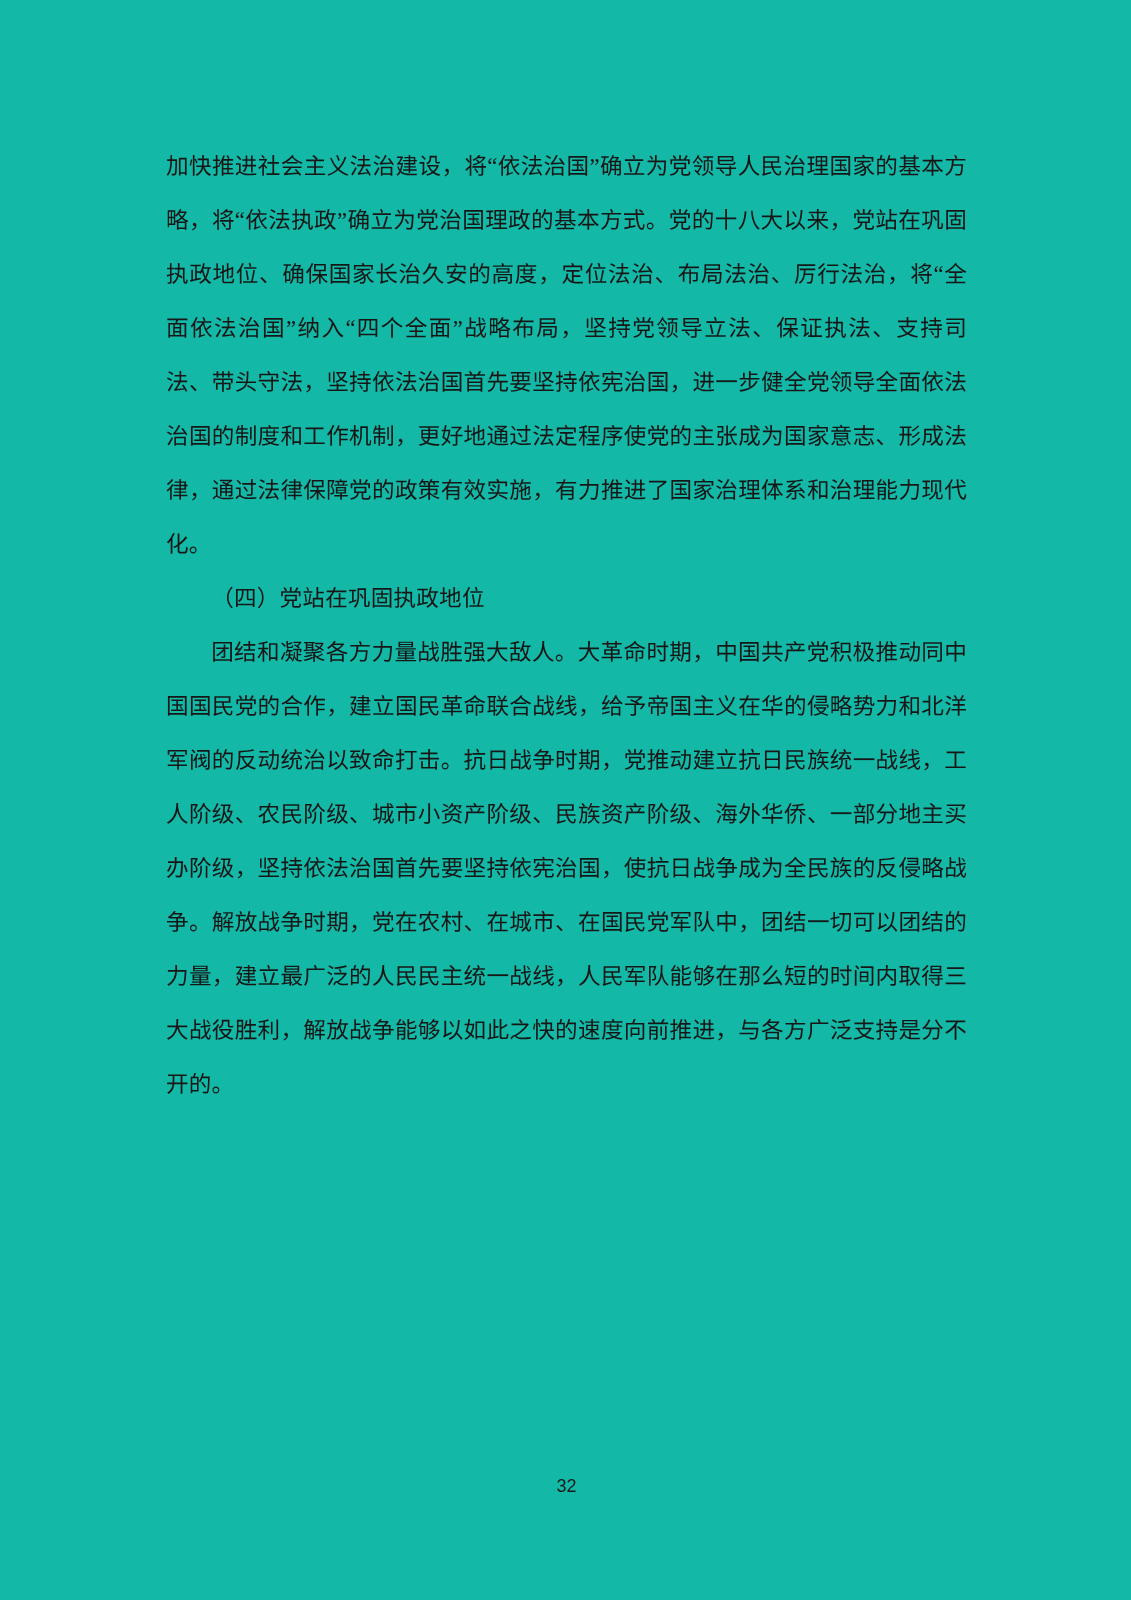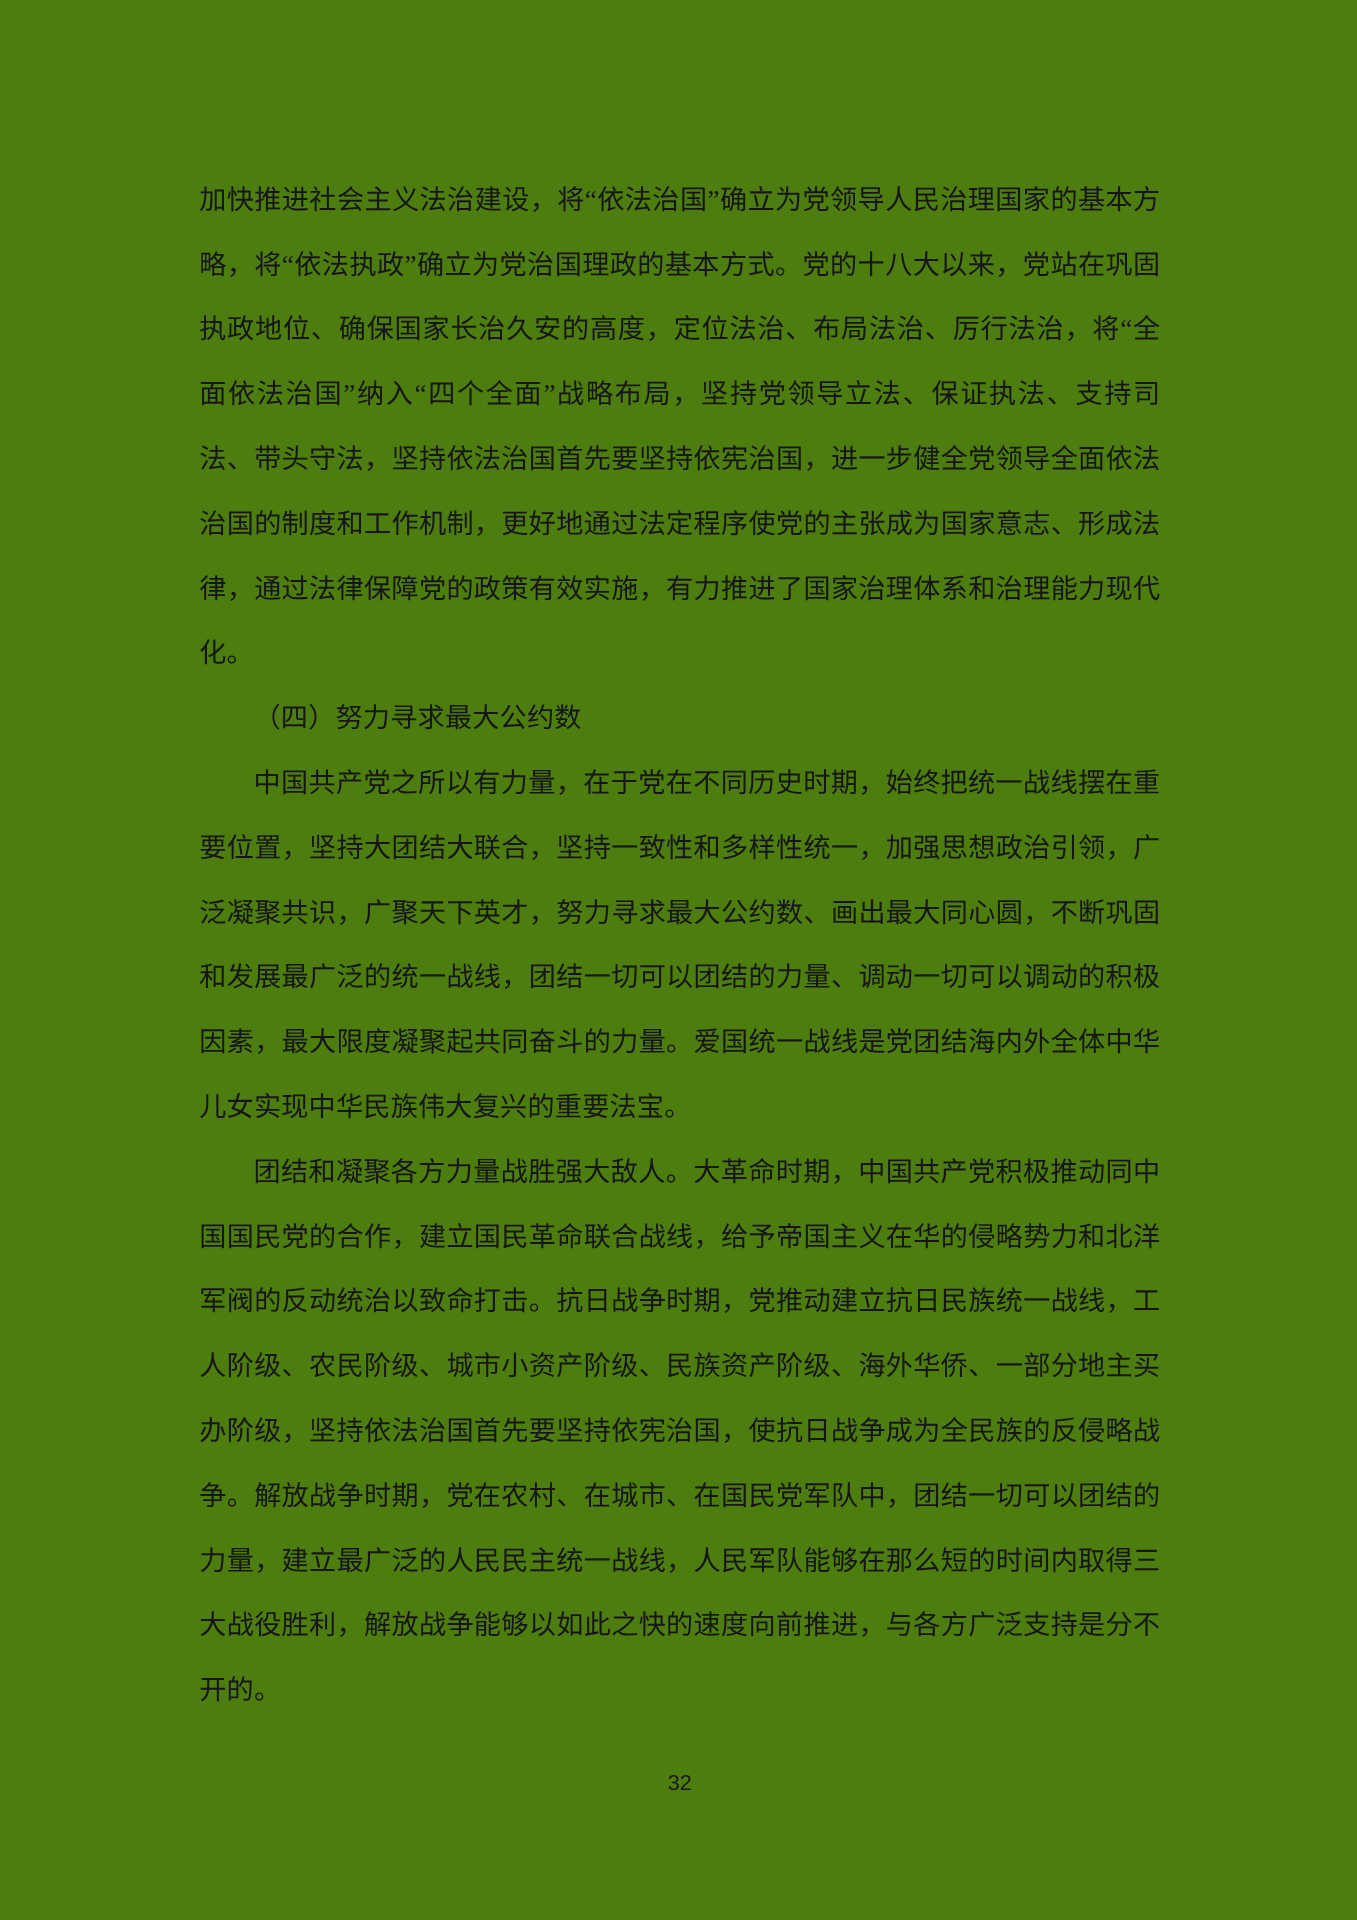--- a/index.html
+++ b/index.html
@@ -4,21 +4,21 @@
 <style>
   html, body {
     margin: 0;
     padding: 0;
     background: #ffffff;
   }
   .page {
     position: relative;
     width: 1131px;
     height: 1600px;
-    background: #4d7c0f;
+    background: #14b8a6;
     overflow: hidden;
   }
   .content {
     position: absolute;
     left: 166px;
     top: 140px;
     width: 801px;
   }
   .para {
     margin: 0;
@@ -43,18 +43,17 @@
     font-size: 18px;
     color: #1a1a1a;
   }
 </style>
 </head>
 <body>
 
 <div class="page">
   <div class="content">
     <p class="para">加快推进社会主义法治建设，将“依法治国”确立为党领导人民治理国家的基本方略，将“依法执政”确立为党治国理政的基本方式。党的十八大以来，党站在巩固执政地位、确保国家长治久安的高度，定位法治、布局法治、厉行法治，将“全面依法治国”纳入“四个全面”战略布局，坚持党领导立法、保证执法、支持司法、带头守法，坚持依法治国首先要坚持依宪治国，进一步健全党领导全面依法治国的制度和工作机制，更好地通过法定程序使党的主张成为国家意志、形成法律，通过法律保障党的政策有效实施，有力推进了国家治理体系和治理能力现代化。</p>
-    <p class="para indent">（四）努力寻求最大公约数</p>
-    <p class="para indent">中国共产党之所以有力量，在于党在不同历史时期，始终把统一战线摆在重要位置，坚持大团结大联合，坚持一致性和多样性统一，加强思想政治引领，广泛凝聚共识，广聚天下英才，努力寻求最大公约数、画出最大同心圆，不断巩固和发展最广泛的统一战线，团结一切可以团结的力量、调动一切可以调动的积极因素，最大限度凝聚起共同奋斗的力量。爱国统一战线是党团结海内外全体中华儿女实现中华民族伟大复兴的重要法宝。</p>
+    <p class="para indent">（四）党站在巩固执政地位</p>
     <p class="para indent">团结和凝聚各方力量战胜强大敌人。大革命时期，中国共产党积极推动同中国国民党的合作，建立国民革命联合战线，给予帝国主义在华的侵略势力和北洋军阀的反动统治以致命打击。抗日战争时期，党推动建立抗日民族统一战线，工人阶级、农民阶级、城市小资产阶级、民族资产阶级、海外华侨、一部分地主买办阶级，坚持依法治国首先要坚持依宪治国，使抗日战争成为全民族的反侵略战争。解放战争时期，党在农村、在城市、在国民党军队中，团结一切可以团结的力量，建立最广泛的人民民主统一战线，人民军队能够在那么短的时间内取得三大战役胜利，解放战争能够以如此之快的速度向前推进，与各方广泛支持是分不开的。</p>
   </div>
   <div class="page-number">32</div>
 </div>
 
 </body></html>

